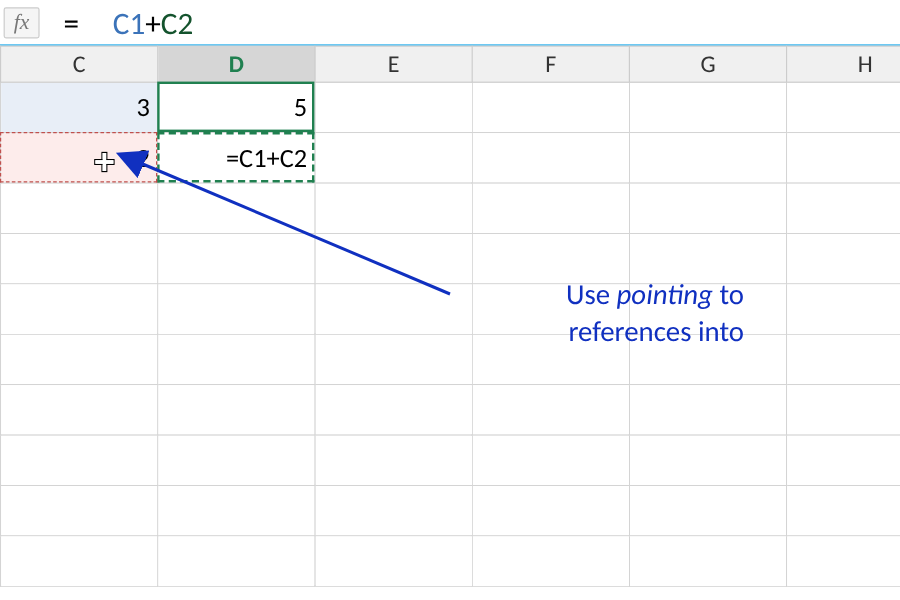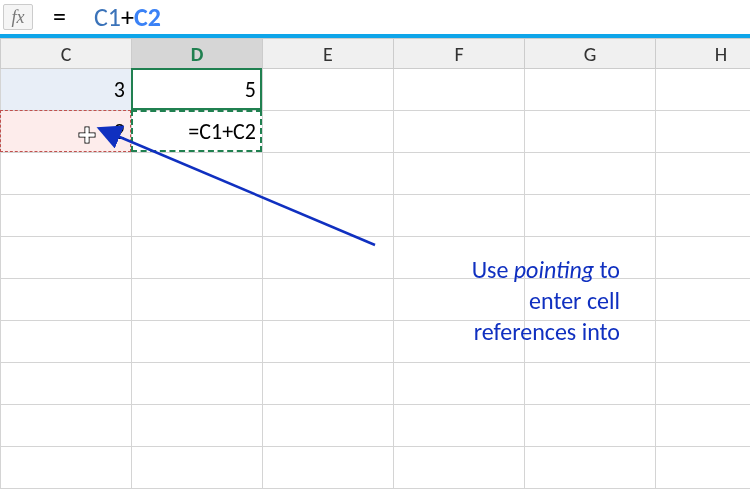--- a/index.html
+++ b/index.html
@@ -10,21 +10,21 @@
     background: #fff;
     width: 750px;
     height: 500px;
     position: relative;
     overflow: hidden;
   }
   .formula-bar {
     display: flex;
     align-items: center;
     height: 38px;
-    border-bottom: 4px solid #0ea5e9;
+    border-bottom: 1px solid #0ea5e9;
     background: #fff;
   }
   .fx-box {
     width: 30px;
     height: 26px;
     display: flex;
     align-items: center;
     justify-content: center;
     font-style: italic;
     font-family: "Times New Roman", serif;
@@ -38,21 +38,21 @@
   .formula-input {
     flex: 1;
     padding-left: 20px;
     font-size: 26px;
     display: flex;
     align-items: center;
   }
   .tok-eq { color: #000; }
   .tok-c1 { color: #3b73b9; margin-left: 28px; }
   .tok-plus { color: #000; }
-  .tok-c2 { color: #3b82f6; font-weight: bold; }
+  .tok-c2 { color: #14532d; }
 
   .sheet {
     position: relative;
   }
   table.grid {
     border-collapse: collapse;
     width: 100%;
     table-layout: fixed;
   }
   .grid th {
@@ -113,21 +113,20 @@
   }
   .plus-cursor svg { display:block; }
 
   .annotation {
     position: absolute;
     color: #1030c0;
     font-size: 24px;
     text-align: right;
     line-height: 1.3;
     width: 260px;
-    margin-top: 24px;
   }
   .annotation .it { font-style: italic; }
 
   .arrow {
     position: absolute;
     pointer-events: none;
   }
 </style>
 </head>
 <body>
@@ -264,15 +263,14 @@
   <defs>
     <marker id="ah" markerWidth="12" markerHeight="12" refX="2" refY="5" orient="auto">
       <polygon points="0,0 10,5 0,10" fill="#1030c0"></polygon>
     </marker>
   </defs>
   <line x1="375" y1="245" x2="115" y2="135" stroke="#1030c0" stroke-width="2.5" marker-end="url(#ah)"></line>
 </svg>
 
 <div class="annotation" style="left:360px; top:230px;">
   <div><span>Use </span><span class="it">pointing</span><span> to</span></div>
-  <div>enter cell</div>
   <div>references into</div>
 </div>
 
 </body></html>

